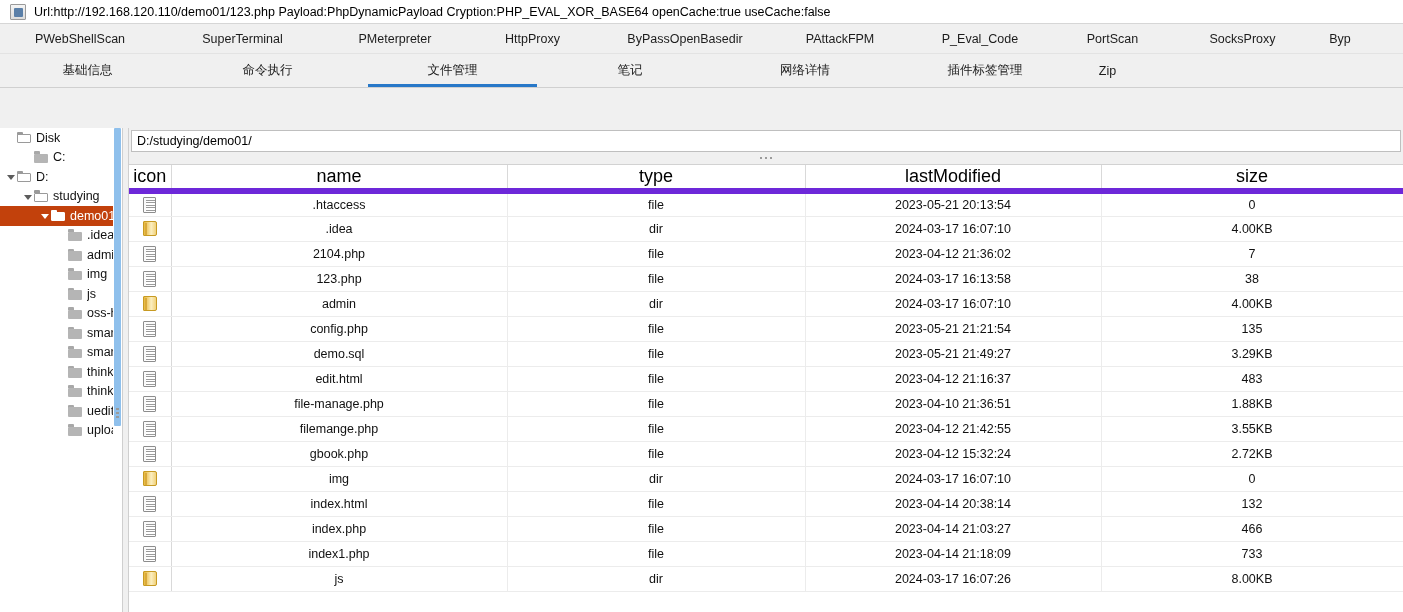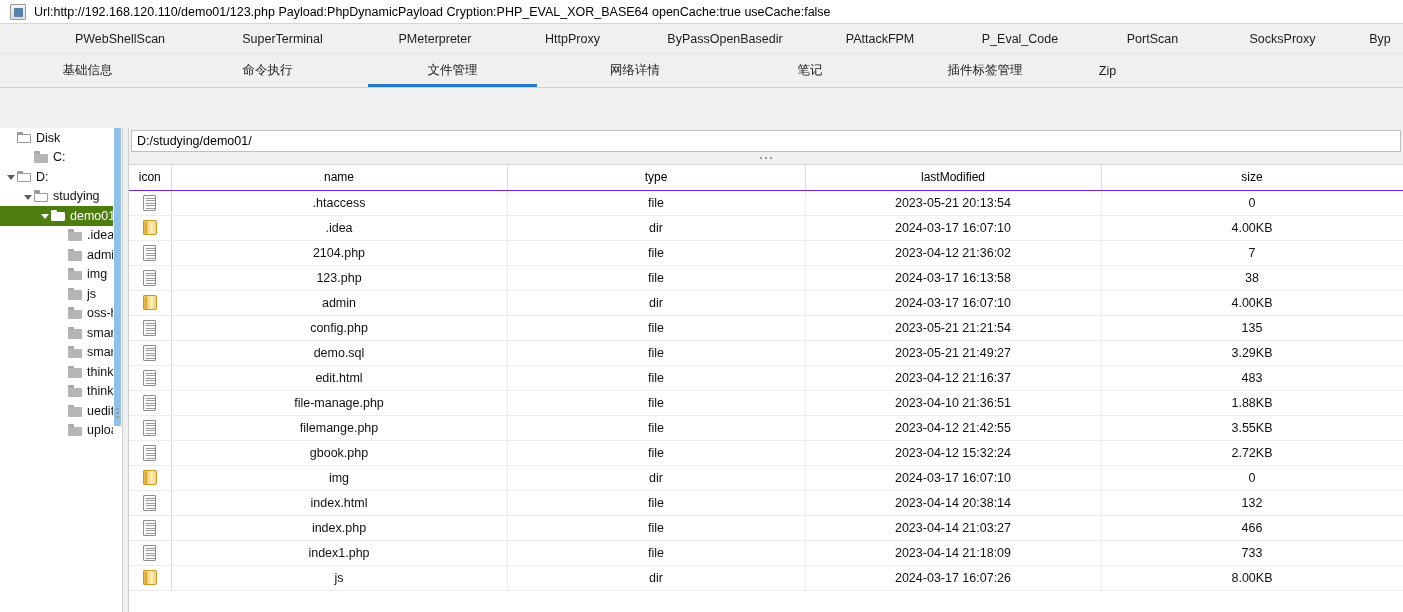--- a/index.html
+++ b/index.html
@@ -50,21 +50,21 @@
 
   
   .tabrow {
     display: flex;
     background: #f0f0f0;
     height: 30px;
     align-items: stretch;
     overflow: hidden;
     position: relative;
   }
-  .tabrow.row1 { border-bottom: 1px solid #e3e3e3; padding-left: 40px; }
+  .tabrow.row1 { border-bottom: 1px solid #e3e3e3; }
   .tabrow.row2 { height: 34px; border-bottom: 1px solid #d0d0d0; }
 
   .tab {
     display: flex;
     align-items: center;
     justify-content: center;
     font-size: 12.5px;
     color: #1c1c1c;
     white-space: nowrap;
     padding: 0 6px;
@@ -102,21 +102,21 @@
   .tree-node {
     display: flex;
     align-items: center;
     height: 19.5px;
     font-size: 12.5px;
     color: #111;
     white-space: nowrap;
     padding-right: 2px;
   }
   .tree-node.selected {
-    background: #4d7c0f;
+    background: #c2410c;
     color: #fff;
   }
   .arrow {
     width: 13px; height: 13px;
     flex: 0 0 13px;
     position: relative;
   }
   .arrow.open::after {
     content: "";
     position: absolute;
@@ -243,22 +243,22 @@
     border-collapse: collapse;
     table-layout: fixed;
     font-size: 12.5px;
   }
   table.files th {
     height: 25px;
     font-weight: normal;
     color: #000;
     background: #ffffff;
     border-right: 1px solid #d9d9d9;
-    border-bottom: 1px solid #6d28d9;
-    font-size: 12px;
+    border-bottom: 6px solid #6d28d9;
+    font-size: 18px;
   }
   table.files td {
     height: 25px;
     text-align: center;
     color: #111;
     border-bottom: 1px solid #ececec;
     border-right: 1px solid #ececec;
     background: #fff;
     overflow: hidden;
     white-space: nowrap;
@@ -379,25 +379,25 @@
       <div class="tab" style="width: 175px;">
         <span>基础信息</span>
       </div>
       <div class="tab" style="width: 185px;">
         <span>命令执行</span>
       </div>
       <div class="tab active" style="width: 185px;">
         <span>文件管理</span>
         <span class="under"></span>
       </div>
+      <div class="tab" style="width: 170px;">
+        <span>笔记</span>
+      </div>
       <div class="tab" style="width: 180px;">
         <span>网络详情</span>
-      </div>
-      <div class="tab" style="width: 170px;">
-        <span>笔记</span>
       </div>
       <div class="tab" style="width: 180px;">
         <span>插件标签管理</span>
       </div>
       <div class="tab" style="width: 65px;">
         <span>Zip</span>
       </div>
     </div>
 
   <div class="body">

